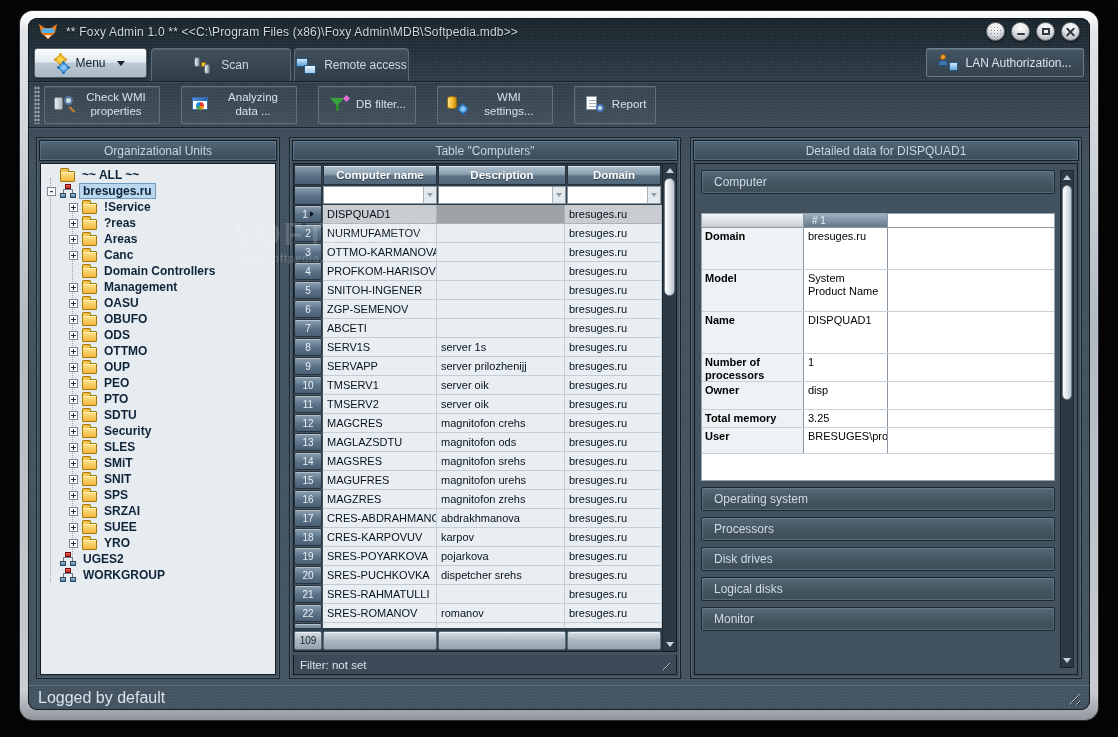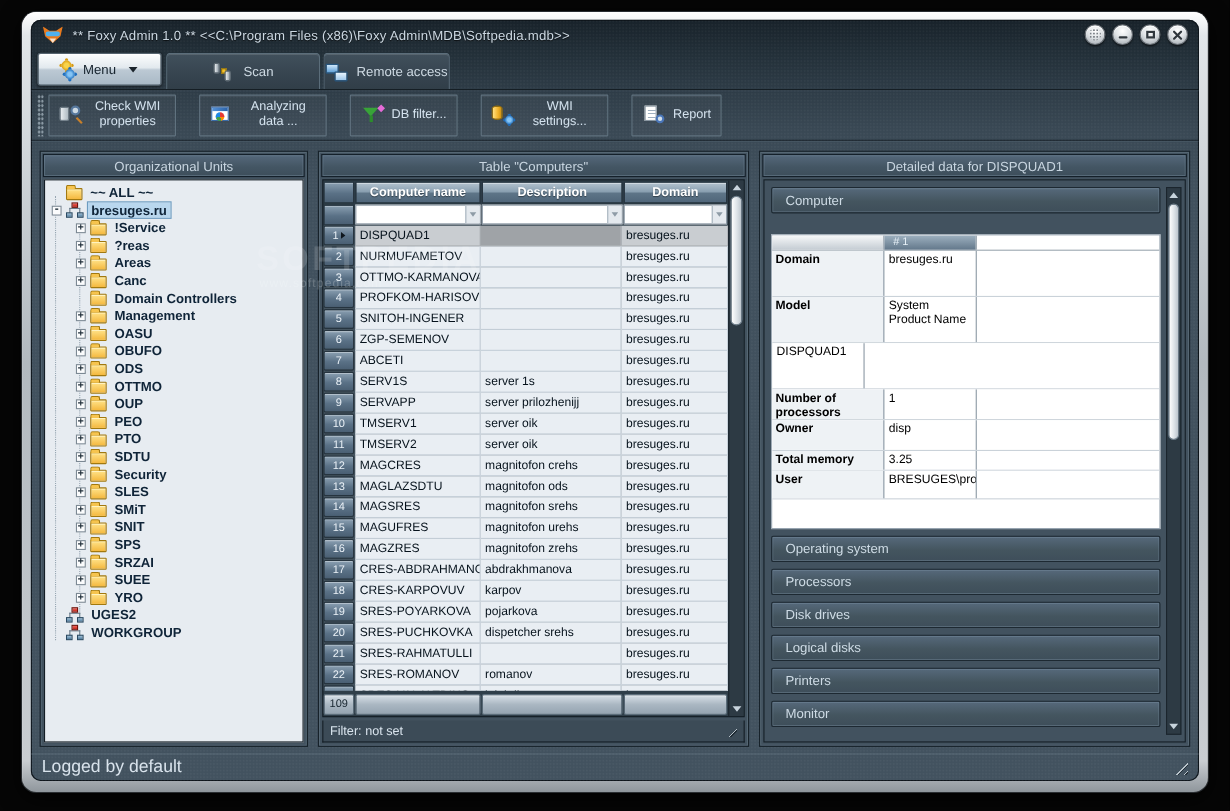--- a/index.html
+++ b/index.html
@@ -298,20 +298,28 @@
             <span>Scan</span>
           </div>
           <div class="tab">
             <span class="tab-ic">
               <span class="mon m-a"></span>
               <span class="mon m-b"></span>
             </span>
             <span>Remote access</span>
           </div>
         </div>
+      <div class="lan-btn">
+        <span class="tab-ic">
+            <span class="p-head"></span>
+            <span class="p-body"></span>
+            <span class="p-mon"></span>
+          </span>
+        <span>LAN Authorization...</span>
+      </div>
     </div>
 
     <div class="toolbar">
       <span class="tgrip"></span>
       <div class="tb-wrap" id="toolbar-buttons">
           <div class="tb-btn">
             <span class="tb-icon">
               <span class="i-dev"></span>
               <span class="i-lens"></span>
               <span class="i-handle"></span>
@@ -694,20 +702,21 @@
             <div id="pg-rows">
                 <div class="pg-row" style="height: 42px;">
                   <span class="pg-l">Domain</span>
                   <span class="pg-v">bresuges.ru</span>
                 </div>
                 <div class="pg-row" style="height: 42px;">
                   <span class="pg-l">Model</span>
                   <span class="pg-v">System Product Name</span>
                 </div>
                 <div class="pg-row" style="height: 42px;">
+                  <span class="pg-l">Name</span>
                   <span class="pg-v">DISPQUAD1</span>
                 </div>
                 <div class="pg-row" style="height: 28px;">
                   <span class="pg-l">Number of processors</span>
                   <span class="pg-v">1</span>
                 </div>
                 <div class="pg-row" style="height: 28px;">
                   <span class="pg-l">Owner</span>
                   <span class="pg-v">disp</span>
                 </div>
@@ -719,21 +728,20 @@
                   <span class="pg-l">User</span>
                   <span class="pg-v">BRESUGES\pros</span>
                 </div>
               </div>
           </div>
           <div id="detail-sections">
               <div class="section-hdr">Operating system</div>
               <div class="section-hdr">Processors</div>
               <div class="section-hdr">Disk drives</div>
               <div class="section-hdr">Logical disks</div>
-              <div class="section-hdr">Printers</div>
               <div class="section-hdr">Monitor</div>
             </div>
           <div class="vscroll v2">
             <span class="sarrow up"></span>
             <span class="thumb t2"></span>
             <span class="sarrow down"></span>
           </div>
         </div>
       </div>
 

